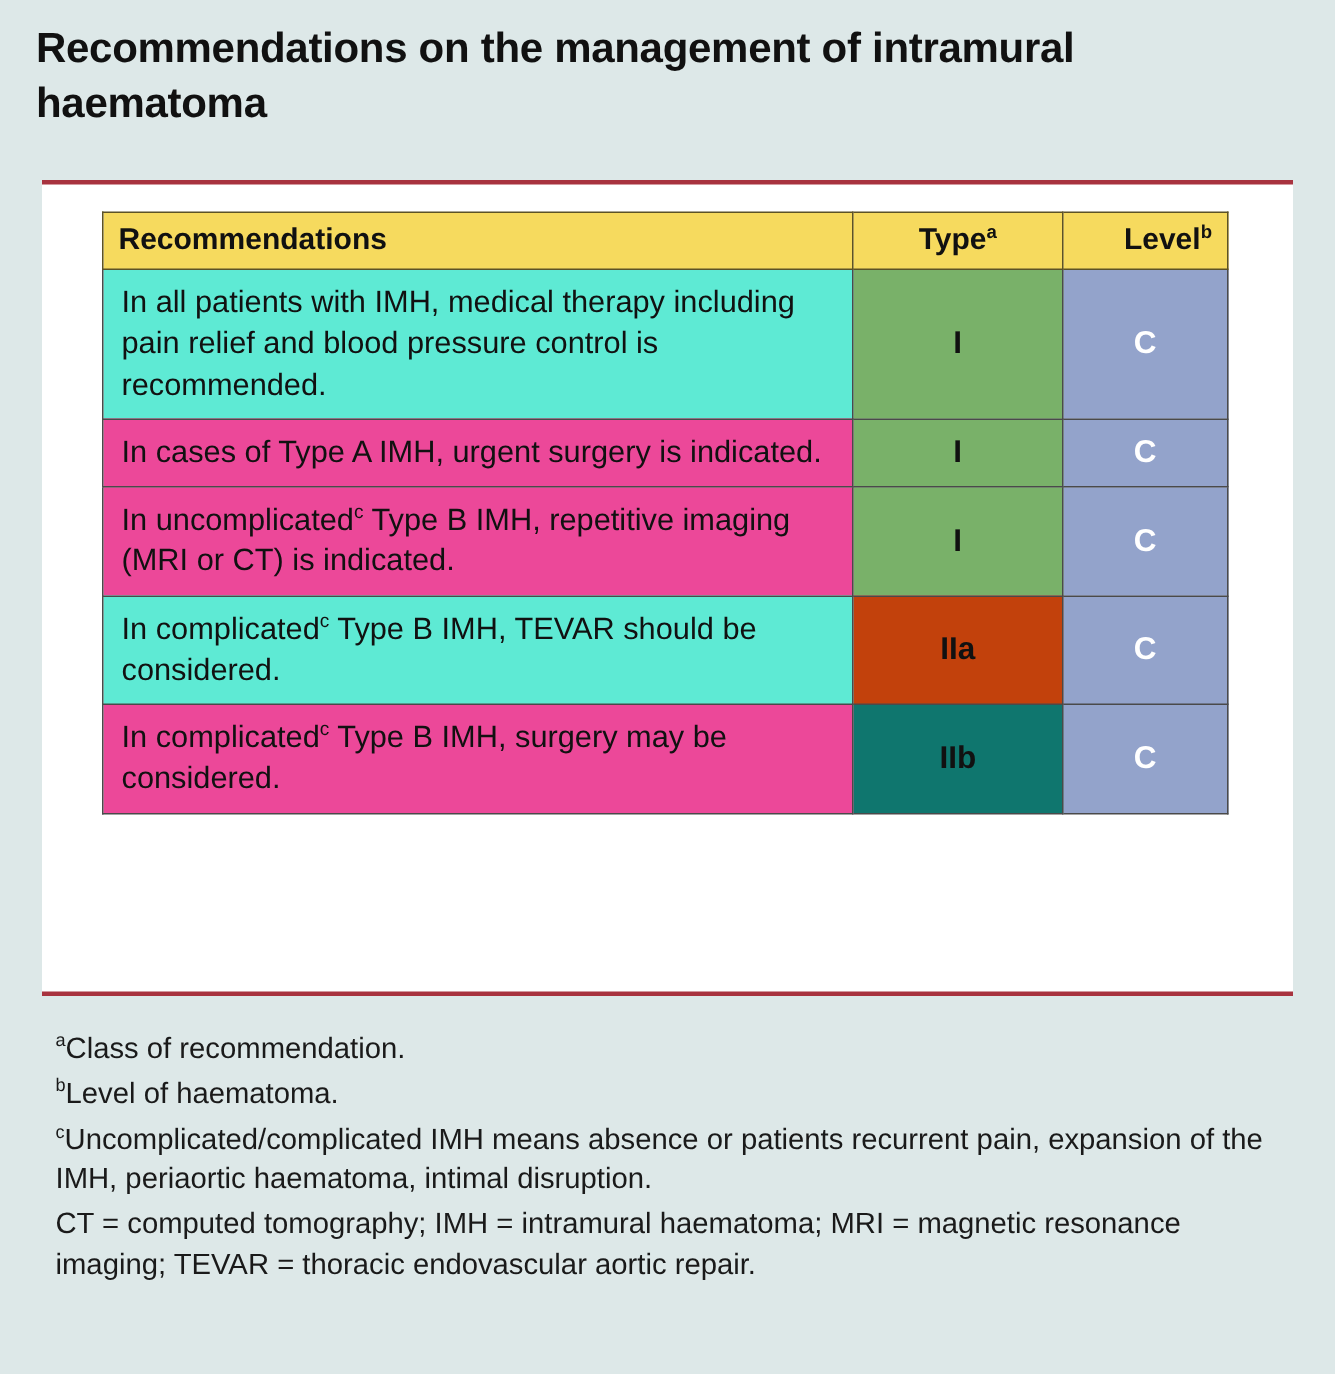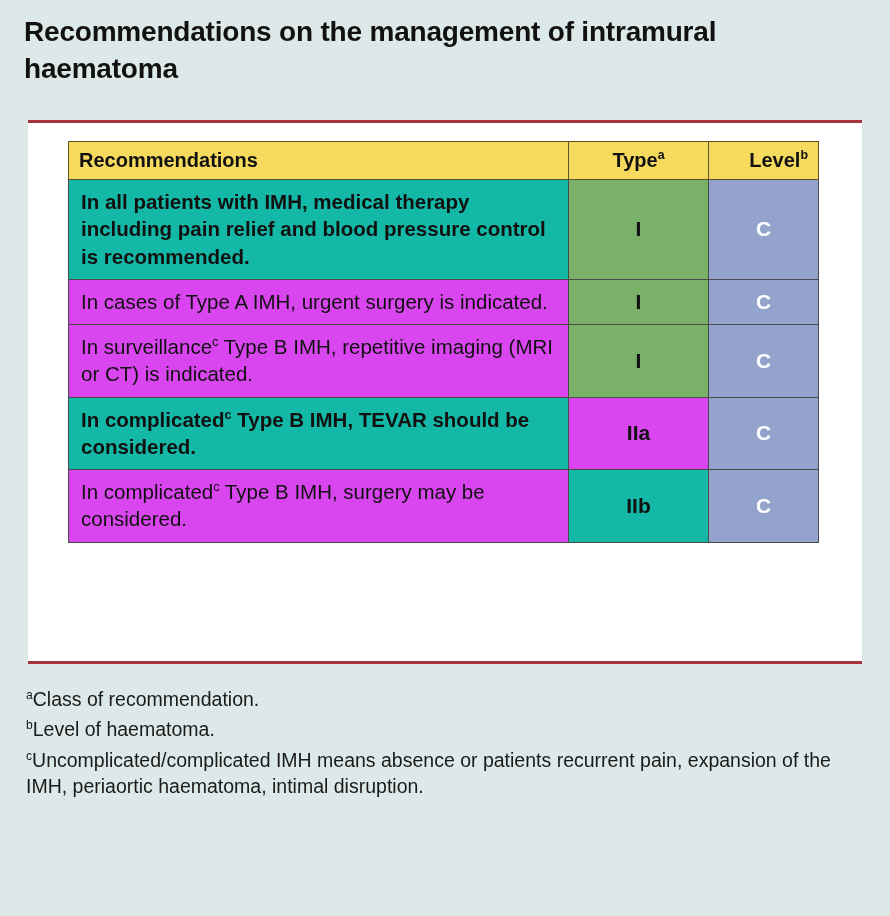--- a/index.html
+++ b/index.html
@@ -83,32 +83,32 @@
     vertical-align: middle;
   }
 
   td.rec-cell {
     text-align: left;
     font-size: 20.5px;
     line-height: 1.33;
     padding: 8px 12px 9px 12px;
     color: #111111;
   }
-  tr.alt td.rec-cell { background: #14b8a6; font-weight: bold; }
-  tr.plain td.rec-cell { background: #d946ef; }
+  tr.alt td.rec-cell { background: #5eead4; }
+  tr.plain td.rec-cell { background: #ec4899; }
 
   td.class-cell {
     text-align: center;
     font-size: 21px;
     font-weight: bold;
     color: #111111;
   }
   td.class-cell.cls-i   { background: #79b169; }
-  td.class-cell.cls-iia { background: #d946ef; }
-  td.class-cell.cls-iib { background: #14b8a6; }
+  td.class-cell.cls-iia { background: #c2410c; }
+  td.class-cell.cls-iib { background: #0f766e; }
 
   td.level-cell {
     text-align: center;
     font-size: 21px;
     font-weight: bold;
     color: #ffffff;
     background: #93a3cb;
   }
 
   sup {
@@ -121,21 +121,21 @@
   .footnotes {
     position: absolute;
     left: 26px;
     top: 686px;
     width: 836px;
     font-size: 19.5px;
     line-height: 1.35;
     color: #1a1a1a;
   }
   .footnotes p {
-    margin: 0 0 4px 0;
+    margin: 0 0 4px 11px;
   }
   .fn-sup {
     font-size: 0.62em;
     vertical-align: super;
     line-height: 0;
   }
 </style>
 </head>
 <body>
 
@@ -175,21 +175,21 @@
         </tr>
 
         <tr class="plain">
           <td class="rec-cell"><span>In cases of Type A IMH, urgent surgery is indicated.</span><sup></sup><span></span></td>
           <td class="class-cell cls-i">I</td>
           <td class="level-cell">C</td>
         </tr>
 
 
         <tr class="plain">
-          <td class="rec-cell"><span>In surveillance</span><sup>c</sup><span> Type B IMH, repetitive imaging (MRI or CT) is indicated.</span></td>
+          <td class="rec-cell"><span>In uncomplicated</span><sup>c</sup><span> Type B IMH, repetitive imaging (MRI or CT) is indicated.</span></td>
           <td class="class-cell cls-i">I</td>
           <td class="level-cell">C</td>
         </tr>
 
         <tr class="alt">
           <td class="rec-cell"><span>In complicated</span><sup>c</sup><span> Type B IMH, TEVAR should be considered.</span></td>
           <td class="class-cell cls-iia">IIa</td>
           <td class="level-cell">C</td>
         </tr>
 
@@ -200,15 +200,16 @@
         </tr>
 
       </tbody>
     </table>
   </div>
 
   <div class="footnotes">
     <p><span class="fn-sup">a</span><span>Class of recommendation.</span></p>
     <p><span class="fn-sup">b</span><span>Level of haematoma.</span></p>
     <p><span class="fn-sup">c</span><span>Uncomplicated/complicated IMH means absence or patients recurrent pain, expansion of the IMH, periaortic haematoma, intimal disruption.</span></p>
+    <p>CT = computed tomography; IMH = intramural haematoma; MRI = magnetic resonance imaging; TEVAR = thoracic endovascular aortic repair.</p>
   </div>
 
 </div>
 
 </body></html>

